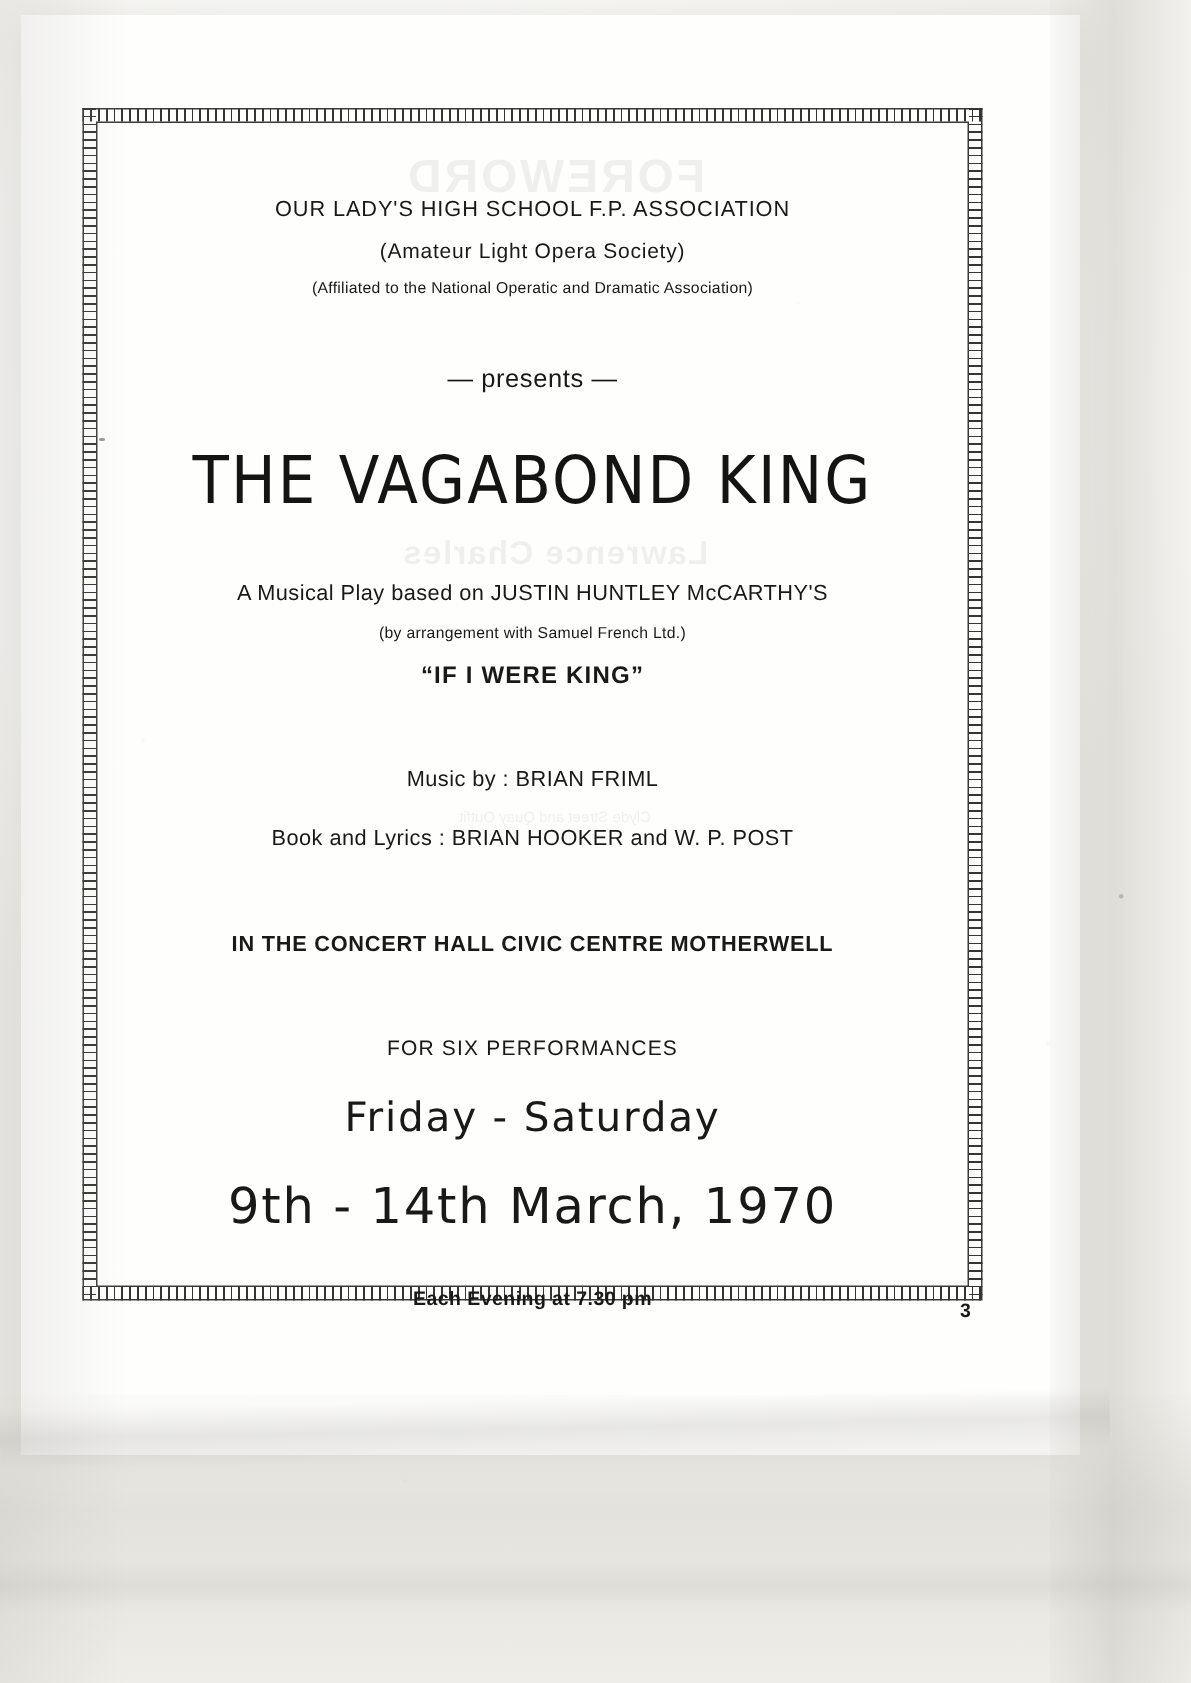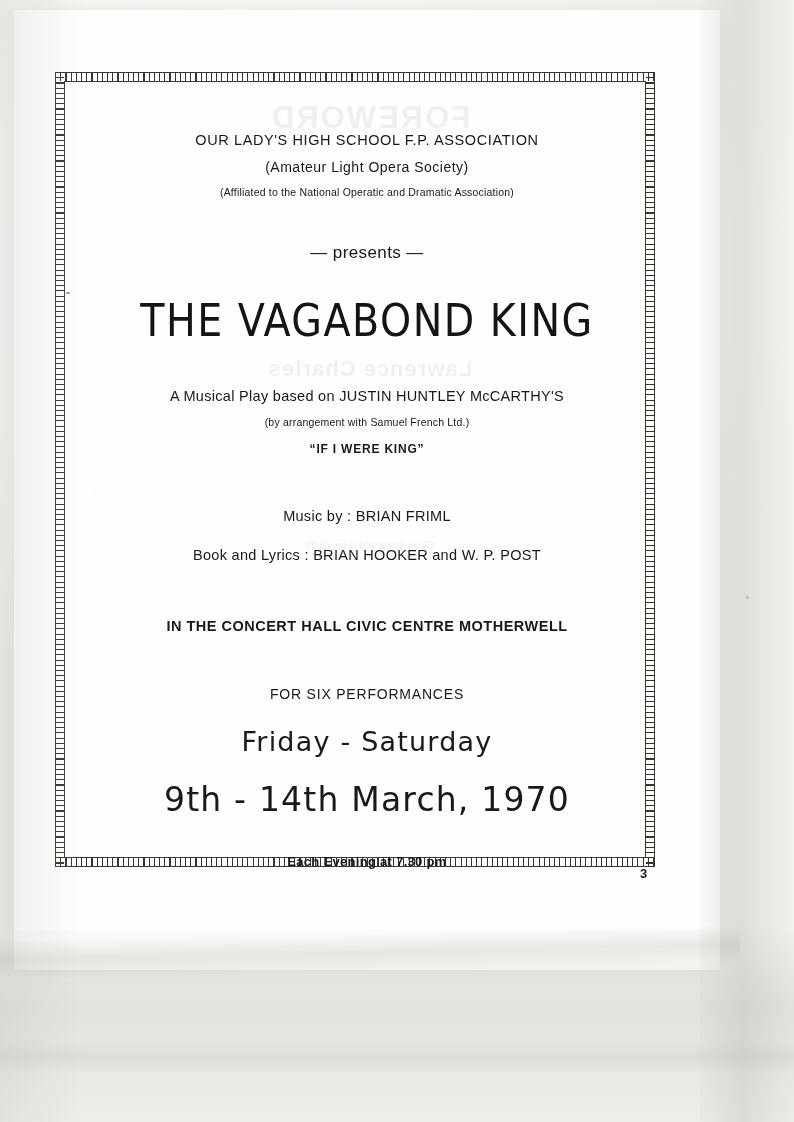--- a/index.html
+++ b/index.html
@@ -126,21 +126,21 @@
     position: absolute;
     top: 0; bottom: 0; width: 9px;
     background-image: repeating-linear-gradient(180deg, #35352f 0px, #35352f 1.1px, rgba(0,0,0,0) 1.1px, rgba(0,0,0,0) 5.2px);
   }
   .tick-col.left { left: 0; }
   .tick-col.right { right: 0; }
 
   
   #playbill {
     position: absolute;
-    left: 87px;
+    left: 75px;
     top: 100px;
     width: 560px;
     text-align: center;
     color: #191917;
   }
   .ln { margin: 0; }
 
   .org-name {
     font-size: 14.5px;
     letter-spacing: 0.6px;
@@ -174,21 +174,21 @@
     font-size: 10.5px;
     letter-spacing: 0.2px;
     margin-top: 12px;
   }
   .based-on {
     font-size: 14.5px;
     letter-spacing: 0.3px;
     margin-top: 42px;
   }
   .based-title {
-    font-size: 12px;
+    font-size: 16px;
     font-weight: bold;
     letter-spacing: 0.8px;
     margin-top: 14px;
   }
   .music-by {
     font-size: 14.5px;
     letter-spacing: 0.3px;
     margin-top: 52px;
   }
   .book-lyrics {

